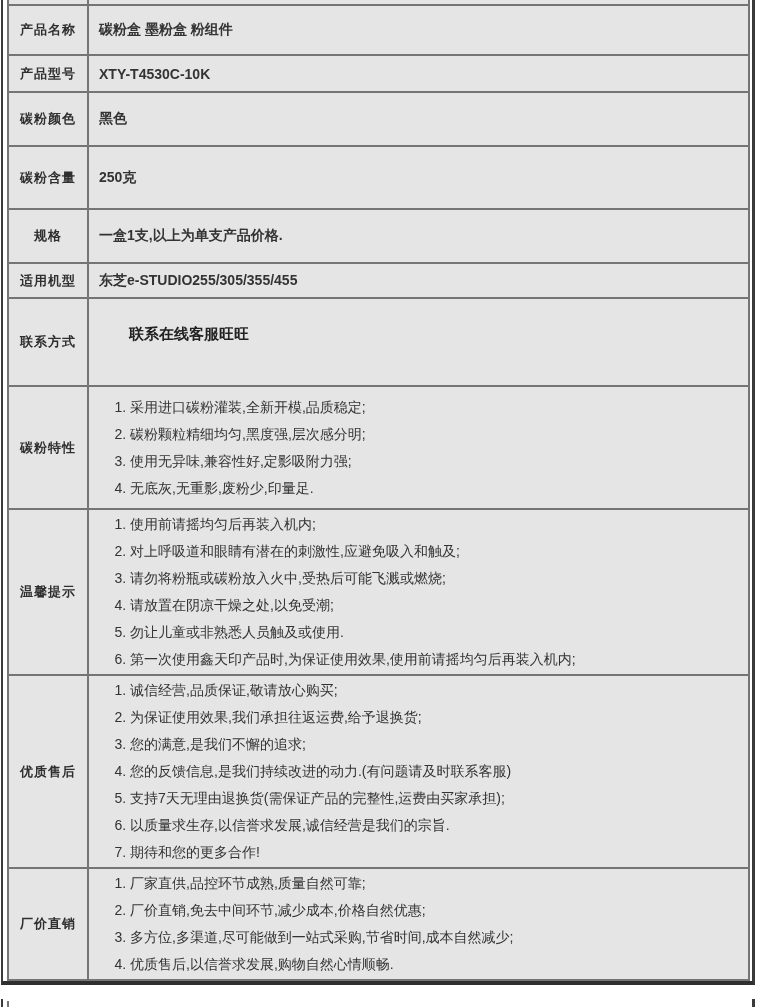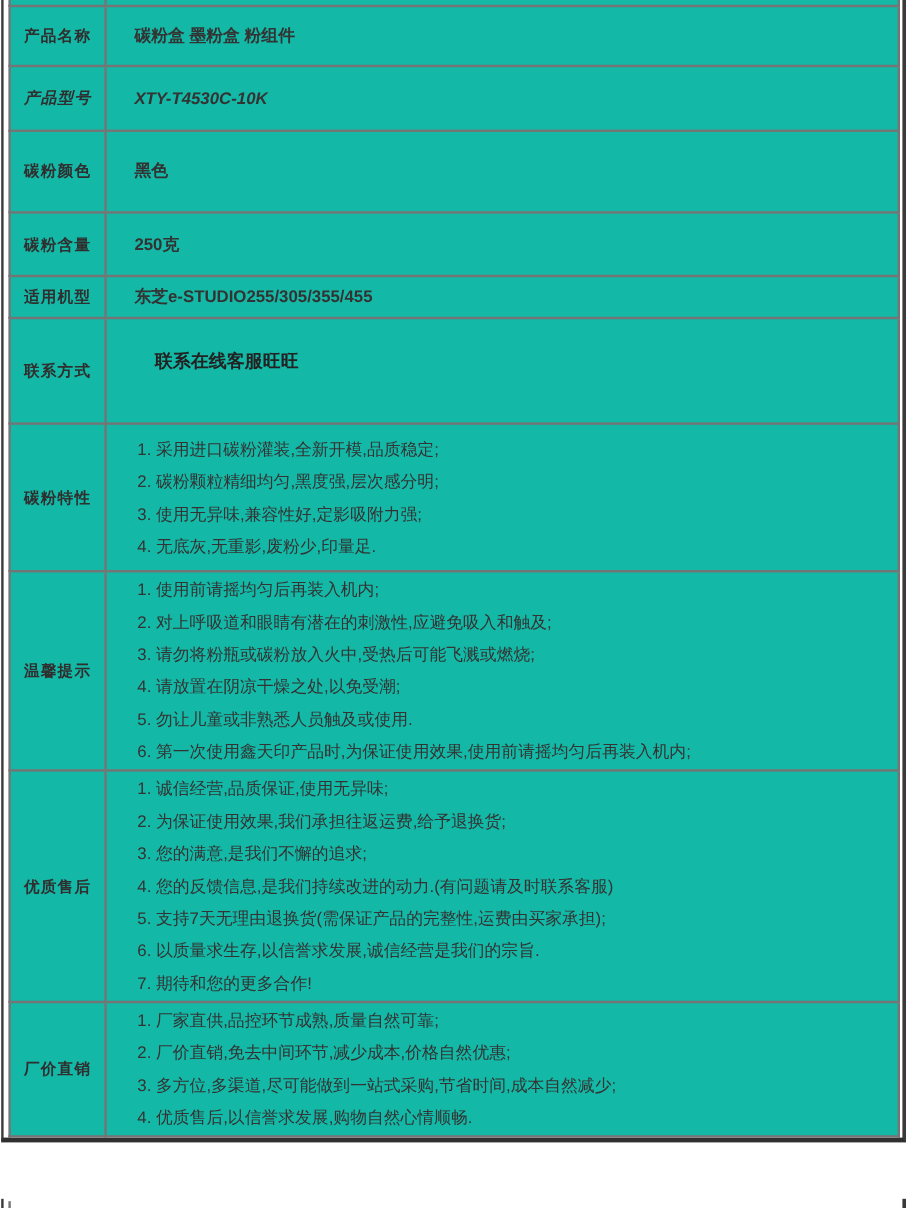--- a/index.html
+++ b/index.html
@@ -17,38 +17,38 @@
     box-sizing:border-box;
     padding:0 2px 0 4px;
   }
   table.spec{
     width:100%;
     border-collapse:collapse;
     table-layout:fixed;
   }
   table.spec td{
     border:2px solid #757575;
-    background:#14b8a6;
+    background:#e5e5e5;
     box-sizing:border-box;
   }
   td.lbl{
     width:80px;
     text-align:center;
     vertical-align:middle;
     font-weight:bold;
     font-size:13px;
     color:#2f2f2f;
     letter-spacing:1px;
   }
   td.val{
     vertical-align:middle;
     font-weight:bold;
     font-size:14px;
     color:#333;
-    padding-left:23px;
+    padding-left:10px;
   }
   td.val.contact{
     vertical-align:top;
     padding-top:26px;
     padding-left:40px;
     font-size:15px;
     color:#222;
   }
   td.val.list{
     font-weight:normal;
@@ -59,21 +59,21 @@
     margin:0;
     padding-left:41px;
     color:#333;
     font-size:14px;
   }
   td.val.list ol li{
     line-height:27px;
   }
   
   .rsp{height:10px;}
-  .r0{height:50px;}  .r1{height:54px;font-style:italic;}  .r2{height:68px;}  .r3{height:53px;}
+  .r0{height:50px;}  .r1{height:37px;}  .r2{height:54px;}  .r3{height:63px;}
   .r4{height:54px;}  .r5{height:35px;}  .r6{height:88px;}  .r7{height:123px;}
   .r8{height:159px;} .r9{height:190px;} .r10{height:112px;}
   
   .stub{position:absolute;background:#3a3a3a;}
   .stub-left{left:1px;top:999px;width:2px;height:8px;}
   .stub-left-inner{left:7px;top:1001px;width:2px;height:6px;background:#757575;}
   .stub-right{left:752px;top:999px;width:3px;height:8px;}
 </style>
 </head>
 <body>
@@ -99,20 +99,24 @@
       <tr class="r2">
         <td class="lbl">碳粉颜色</td>
         <td class="val">黑色</td>
       </tr>
 
       <tr class="r3">
         <td class="lbl">碳粉含量</td>
         <td class="val">250克</td>
       </tr>
 
+      <tr class="r4">
+        <td class="lbl">规格</td>
+        <td class="val">一盒1支,以上为单支产品价格.</td>
+      </tr>
 
       <tr class="r5">
         <td class="lbl">适用机型</td>
         <td class="val">东芝e-STUDIO255/305/355/455</td>
       </tr>
 
       <tr class="r6">
         <td class="lbl">联系方式</td>
         <td class="val contact">联系在线客服旺旺</td>
       </tr>
@@ -140,21 +144,21 @@
               <li>勿让儿童或非熟悉人员触及或使用.</li>
               <li>第一次使用鑫天印产品时,为保证使用效果,使用前请摇均匀后再装入机内;</li>
             </ol>
         </td>
       </tr>
 
       <tr class="r9">
         <td class="lbl">优质售后</td>
         <td class="val list">
           <ol>
-              <li>诚信经营,品质保证,使用无异味;</li>
+              <li>诚信经营,品质保证,敬请放心购买;</li>
               <li>为保证使用效果,我们承担往返运费,给予退换货;</li>
               <li>您的满意,是我们不懈的追求;</li>
               <li>您的反馈信息,是我们持续改进的动力.(有问题请及时联系客服)</li>
               <li>支持7天无理由退换货(需保证产品的完整性,运费由买家承担);</li>
               <li>以质量求生存,以信誉求发展,诚信经营是我们的宗旨.</li>
               <li>期待和您的更多合作!</li>
             </ol>
         </td>
       </tr>
 

